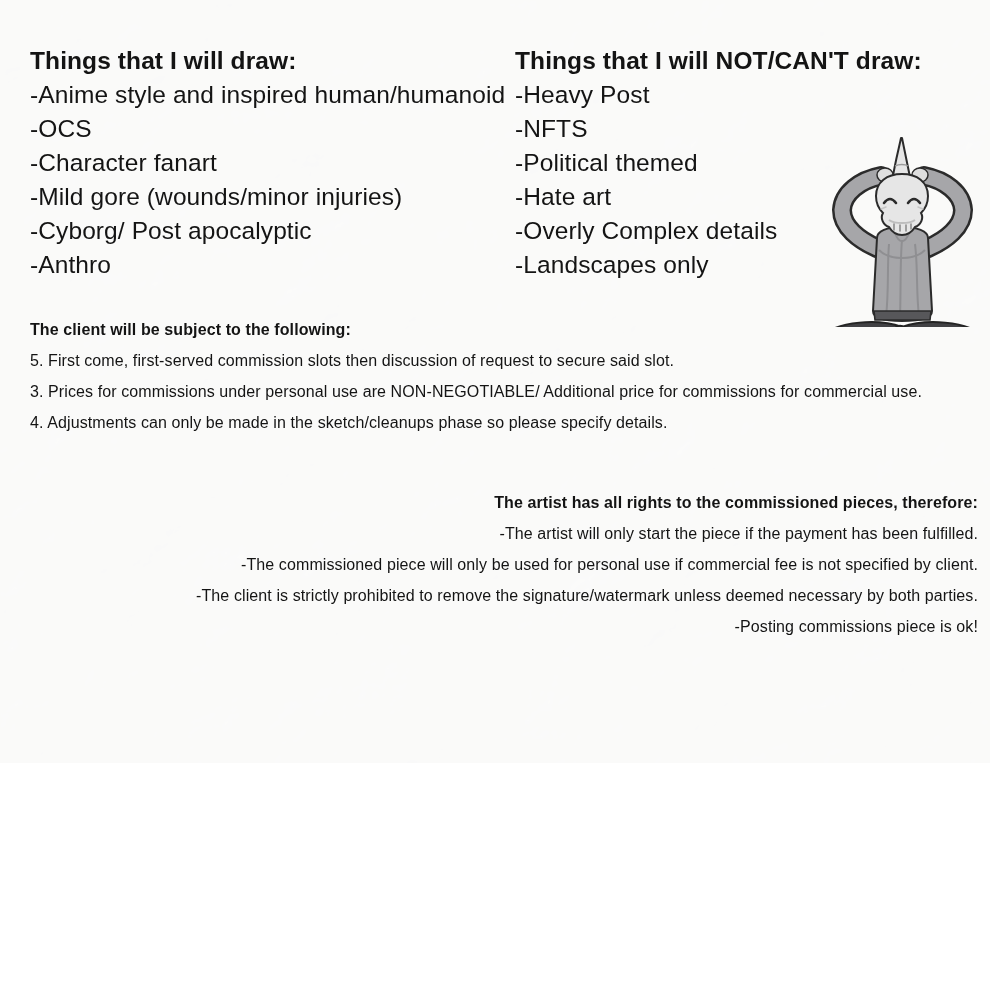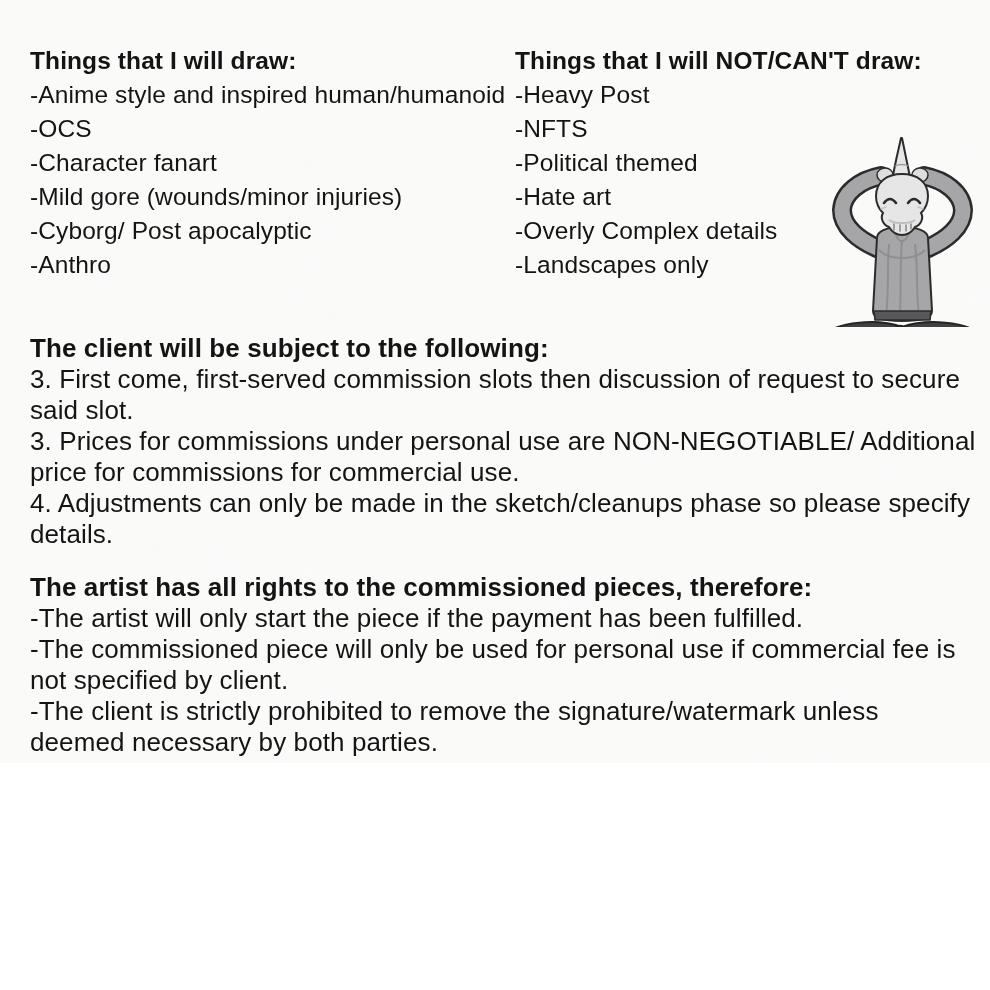--- a/index.html
+++ b/index.html
@@ -28,25 +28,25 @@
     font-size: 24.5px; line-height: 34px;
     letter-spacing: 0.1px;
   }
   .col-left  { width: 485px; flex: none; }
   .col-right { flex: 1; min-width: 0; }
   .hd { font-weight: bold; }
   .li { white-space: nowrap; }
 
   
   .lower {
-    position: absolute; left: 30px; top: 333px; width: 948px;
-    font-size: 26px; line-height: 31px;
+    position: absolute; left: 30px; top: 314px; width: 948px;
+    font-size: 16px; line-height: 31px;
     letter-spacing: 0.1px;
   }
-  .section + .section { margin-top: 22px; }
+  .section + .section { margin-top: 49px; text-align: right; }
 
   .mascot {
     position: absolute; left: 815px; top: 132px;
     width: 175px; height: 195px;
   }
 </style>
 </head>
 <body>
 
 <div class="page">
@@ -138,21 +138,21 @@
         <path d="M141 220 C123 224 109 228 97 233"></path>
       </g>
 
       <path d="M80 196 C74 206 74 216 78 224 C70 228 70 240 78 248 C82 252 86 250 86 244 C86 252 90 254 93 250 C99 244 100 230 93 224 C98 216 97 204 90 196 C87 193 83 193 80 196 Z" fill="#333336" stroke="#232323" stroke-width="1.8"></path>
       <path d="M86 200 L86 244" stroke="#4a4a4d" stroke-width="1.5"></path>
     </svg>
 
     <div class="lower">
       <section class="section">
         <div class="hd">The client will be subject to the following:</div>
-        <div>3. First come, first-served commission slots then discussion of request to secure said slot.</div>
+        <div>5. First come, first-served commission slots then discussion of request to secure said slot.</div>
         <div>3. Prices for commissions under personal use are NON-NEGOTIABLE/ Additional price for commissions for commercial use.</div>
         <div>4. Adjustments can only be made in the sketch/cleanups phase so please specify details.</div>
       </section>
 
       <section class="section">
         <div class="hd">The artist has all rights to the commissioned pieces, therefore:</div>
         <div>-The artist will only start the piece if the payment has been fulfilled.</div>
         <div>-The commissioned piece will only be used for personal use if commercial fee is not specified by client.</div>
         <div>-The client is strictly prohibited to remove the signature/watermark unless deemed necessary by both parties.</div>
         <div>-Posting commissions piece is ok!</div>

